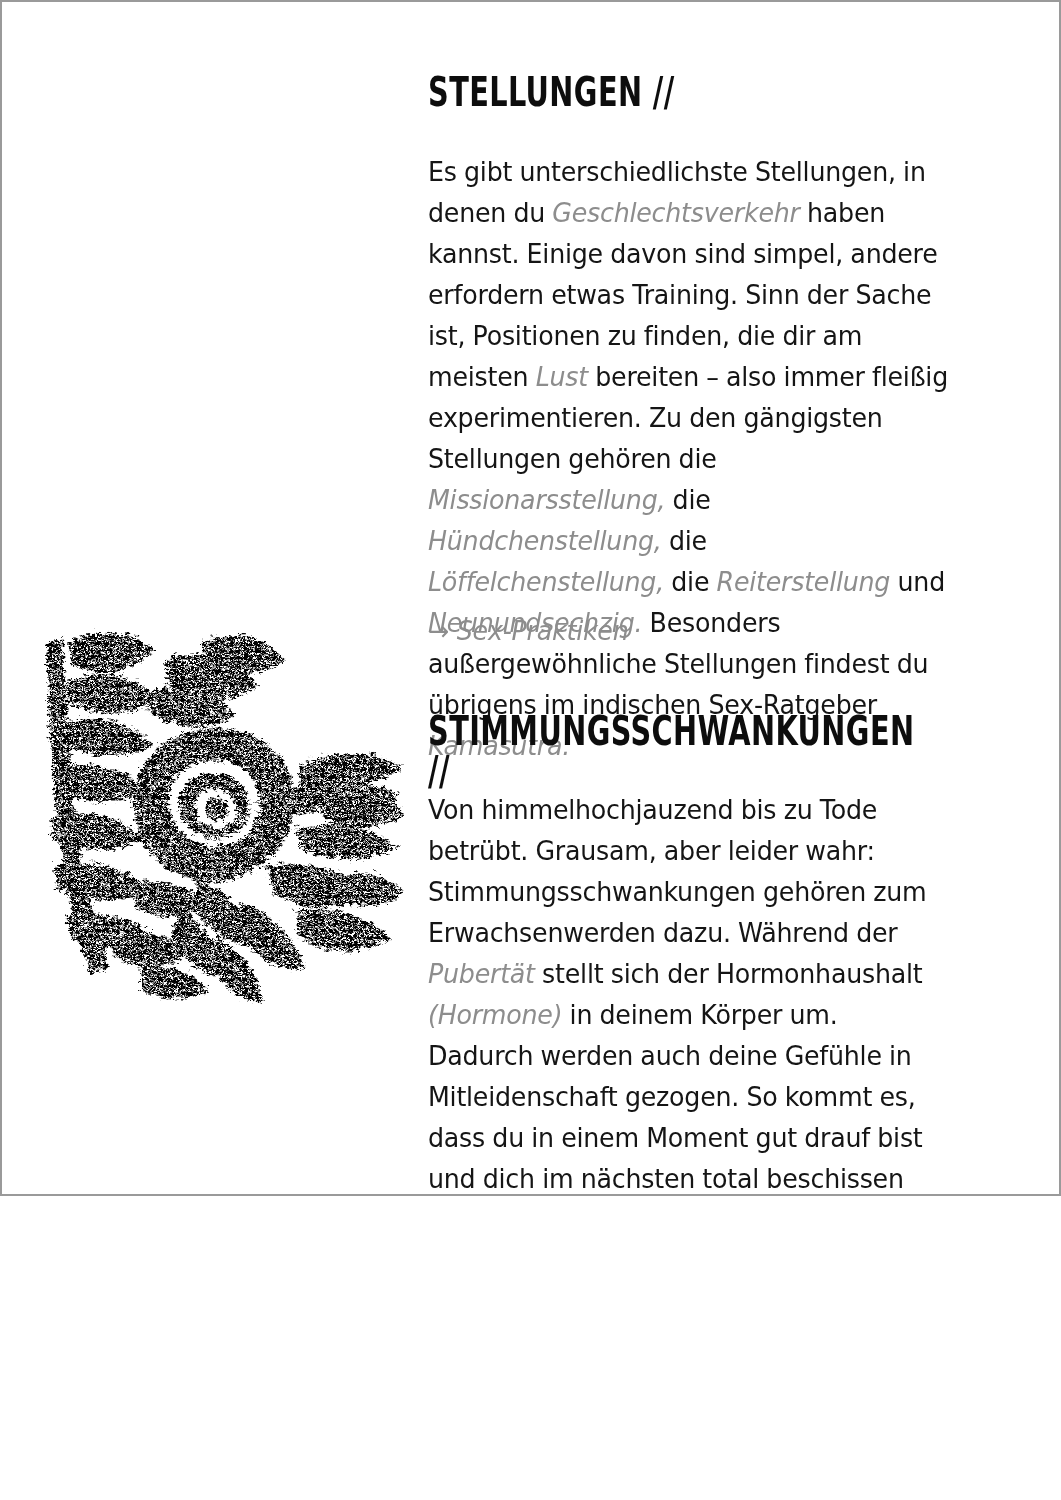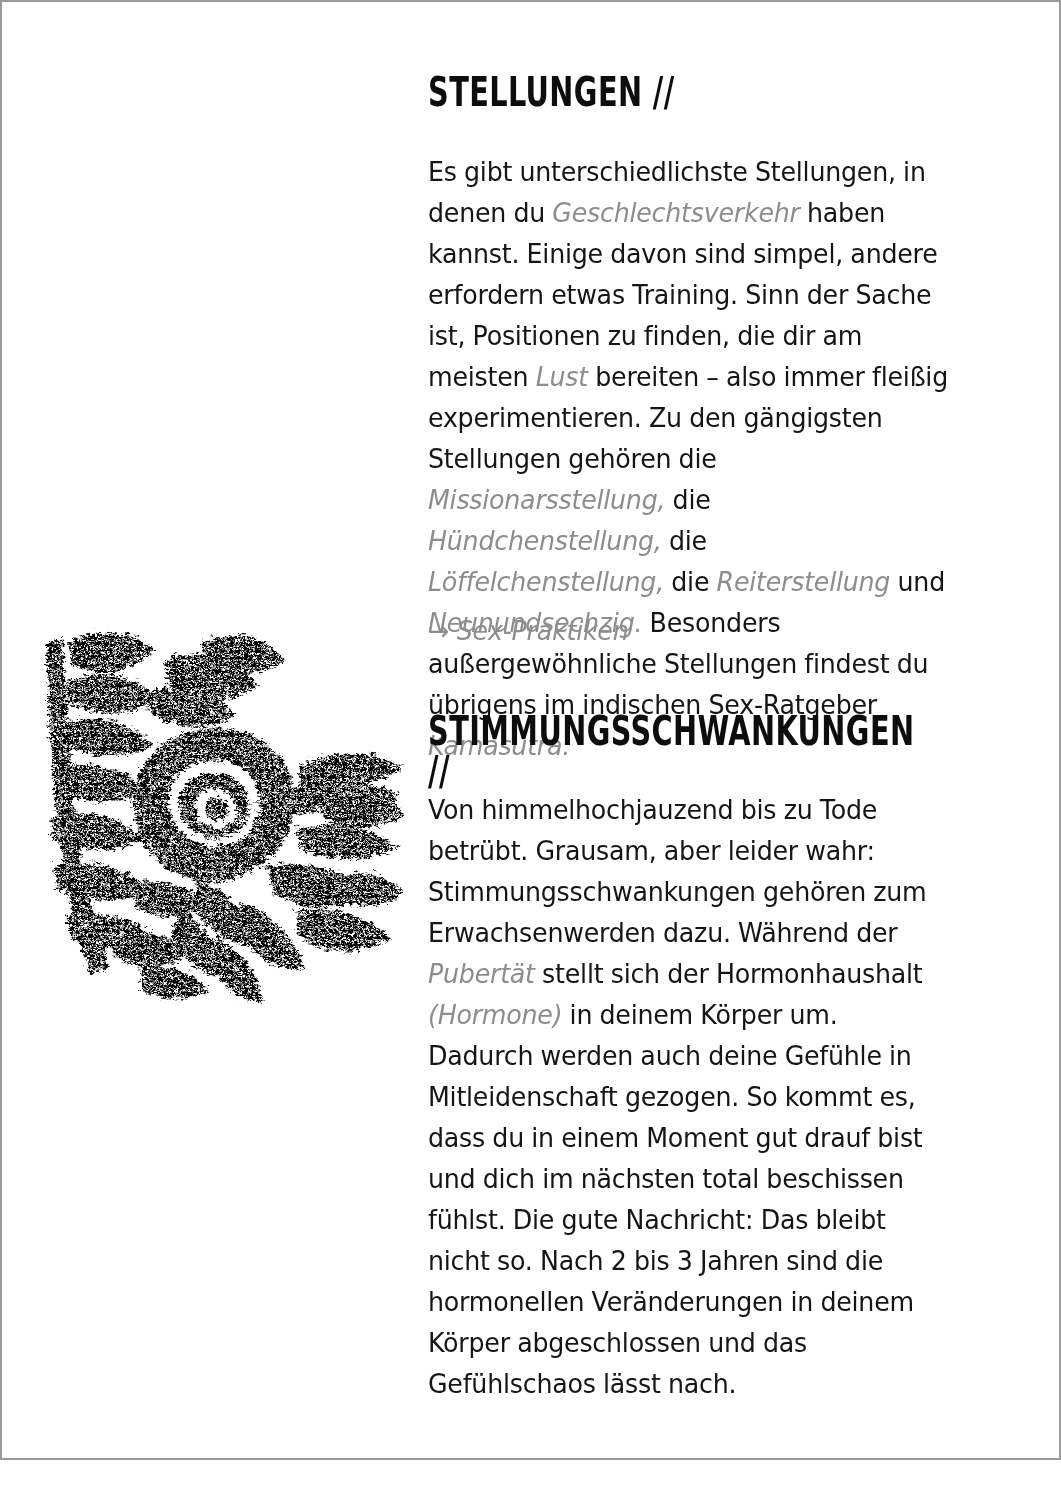--- a/index.html
+++ b/index.html
@@ -4,21 +4,21 @@
 <style>
   html, body {
     margin: 0;
     padding: 0;
     background: #ffffff;
   }
 
   #page {
     position: relative;
     width: 1061px;
-    height: 1460px;
+    height: 1196px;
     background: #ffffff;
     box-sizing: border-box;
     border: 2px solid #9a9a9a;
     overflow: hidden;
     font-family: "DejaVu Sans", sans-serif;
   }
 
   
   .column {
     position: absolute;

